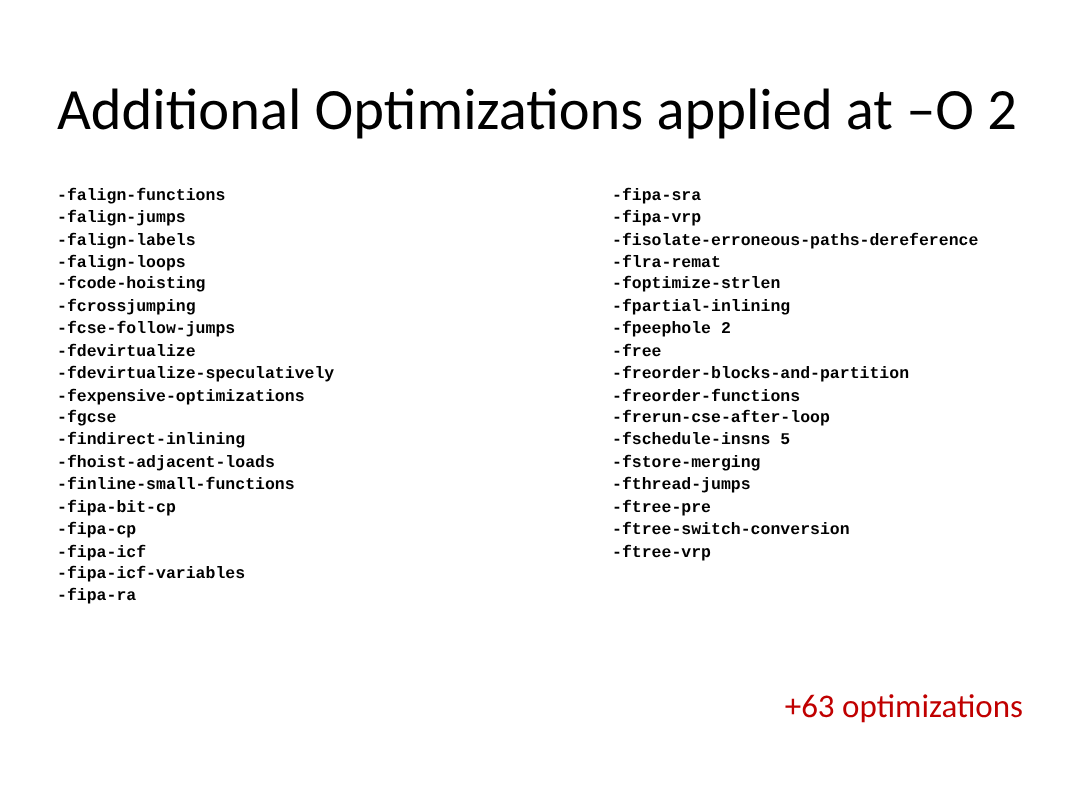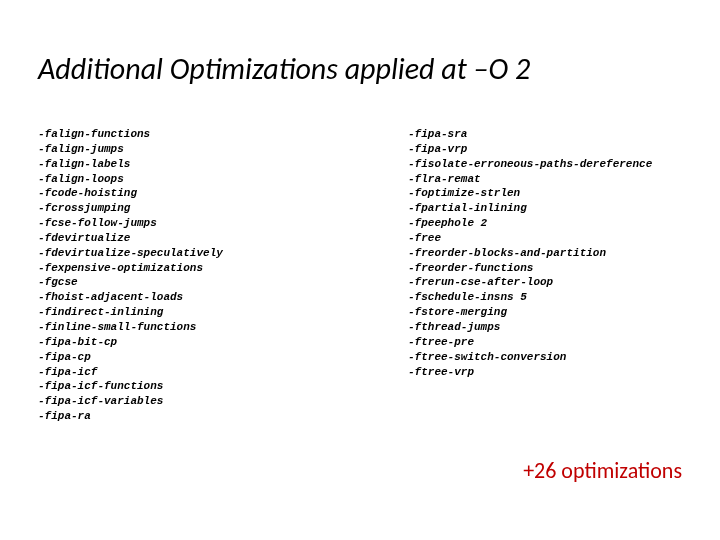--- a/index.html
+++ b/index.html
@@ -5,33 +5,31 @@
   * { margin: 0; padding: 0; box-sizing: border-box; }
   body {
     width: 720px;
     height: 540px;
     background: #ffffff;
     font-family: Calibri, "Segoe UI", Arial, sans-serif;
     padding: 50px 38px 30px 38px;
     position: relative;
   }
   .title {
-    font-size: 30px;
+    font-size: 39px;
     font-weight: 400;
     color: #000;
-    margin-bottom: 40px;
-    font-style: italic;
+    margin-bottom: 27px;
   }
   .columns {
     display: flex;
     gap: 0;
   }
   .col {
     flex: 0 0 auto;
-    font-style: italic;
   }
   .col-left {
     width: 370px;
   }
   .col-right {
     width: auto;
   }
   .flag {
     font-family: "Courier New", Courier, monospace;
     font-size: 11px;
@@ -60,27 +58,26 @@
       <div class="flag">-falign-jumps</div>
       <div class="flag">-falign-labels</div>
       <div class="flag">-falign-loops</div>
       <div class="flag">-fcode-hoisting</div>
       <div class="flag">-fcrossjumping</div>
       <div class="flag">-fcse-follow-jumps</div>
       <div class="flag">-fdevirtualize</div>
       <div class="flag">-fdevirtualize-speculatively</div>
       <div class="flag">-fexpensive-optimizations</div>
       <div class="flag">-fgcse</div>
+      <div class="flag">-findirect-inlining</div>
       <div class="flag">-fhoist-adjacent-loads</div>
-      <div class="flag">-findirect-inlining</div>
       <div class="flag">-finline-small-functions</div>
       <div class="flag">-fipa-bit-cp</div>
       <div class="flag">-fipa-cp</div>
       <div class="flag">-fipa-icf</div>
-      <div class="flag">-fipa-icf-functions</div>
       <div class="flag">-fipa-icf-variables</div>
       <div class="flag">-fipa-ra</div>
     </div>
   <div class="col col-right" id="col-right">
       <div class="flag">-fipa-sra</div>
       <div class="flag">-fipa-vrp</div>
       <div class="flag">-fisolate-erroneous-paths-dereference</div>
       <div class="flag">-flra-remat</div>
       <div class="flag">-foptimize-strlen</div>
       <div class="flag">-fpartial-inlining</div>
@@ -91,13 +88,13 @@
       <div class="flag">-frerun-cse-after-loop</div>
       <div class="flag">-fschedule-insns 5</div>
       <div class="flag">-fstore-merging</div>
       <div class="flag">-fthread-jumps</div>
       <div class="flag">-ftree-pre</div>
       <div class="flag">-ftree-switch-conversion</div>
       <div class="flag">-ftree-vrp</div>
     </div>
 </div>
 
-<div class="summary">+26 optimizations</div>
+<div class="summary">+63 optimizations</div>
 
 </body></html>

